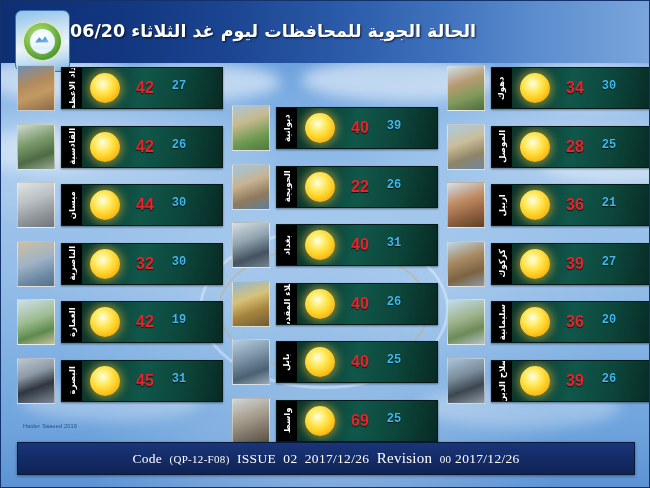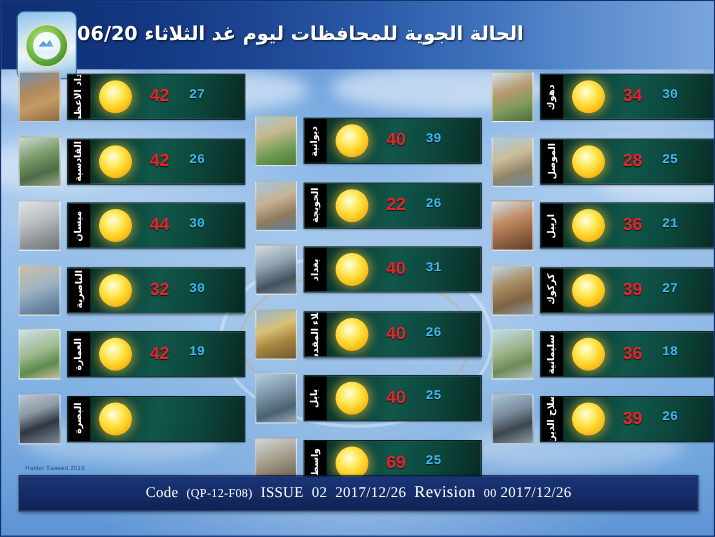--- a/index.html
+++ b/index.html
@@ -244,21 +244,21 @@
     font-size: 5.5px;
     letter-spacing: 0.2px;
     direction: ltr;
     font-family: "Liberation Sans", sans-serif;
     opacity: 0.85;
   }
 
   
   #footer-band {
     position: absolute;
-    left: 16px; top: 431px;
+    left: 16px; top: 441px;
     width: 618px; height: 33px;
     background: linear-gradient(180deg, #16306f 0%, #102photographs 0%, #122a63 50%, #0d1f4d 100%);
     background: linear-gradient(180deg, #1a3578 0%, #142c68 48%, #0f2353 100%);
     border: 1px solid #0a1838;
     display: flex;
     align-items: center;
     justify-content: center;
     gap: 0px;
     box-shadow: 0 1px 3px rgba(0,0,0,0.4);
   }
@@ -371,20 +371,24 @@
         </div>
       </div>
 
       <div class="wx-card">
         <div class="card-photo" style="background:linear-gradient(160deg,#b9c8d4 0%,#8d9aa6 35%,#2f3640 62%,#7d8894 100%);"></div>
         <div class="card-panel">
           <div class="card-label-strip">
             <span class="card-label-text">البصرة</span>
           </div>
           <div class="card-sun"></div>
+          <div class="card-temps">
+            <span class="temp-max">45</span>
+            <span class="temp-min">31</span>
+          </div>
         </div>
       </div>
     </div>
 
     <div class="col" id="col-1">
       <div class="wx-card">
         <div class="card-photo" style="background:linear-gradient(160deg,#a9c6d8 0%,#c8b98f 35%,#6f9a52 70%,#4d7a3a 100%);"></div>
         <div class="card-panel">
           <div class="card-label-strip">
             <span class="card-label-text">ديوانية</span>
@@ -527,21 +531,21 @@
 
       <div class="wx-card">
         <div class="card-photo" style="background:linear-gradient(160deg,#c3dcee 0%,#9fb48c 42%,#6d8a58 70%,#b6c2c8 100%);"></div>
         <div class="card-panel">
           <div class="card-label-strip">
             <span class="card-label-text">سليمانية</span>
           </div>
           <div class="card-sun"></div>
           <div class="card-temps">
             <span class="temp-max">36</span>
-            <span class="temp-min">18</span>
+            <span class="temp-min">20</span>
           </div>
         </div>
       </div>
 
       <div class="wx-card">
         <div class="card-photo" style="background:linear-gradient(160deg,#a8c4da 0%,#7b8d9c 38%,#3c4650 66%,#8e9aa4 100%);"></div>
         <div class="card-panel">
           <div class="card-label-strip">
             <span class="card-label-text">صلاح الدين</span>
           </div>

